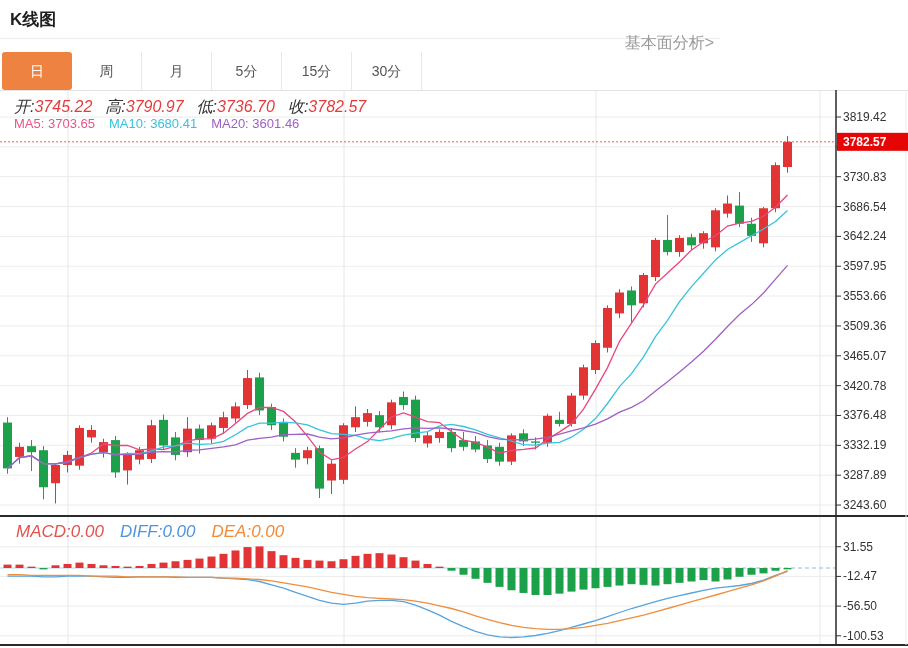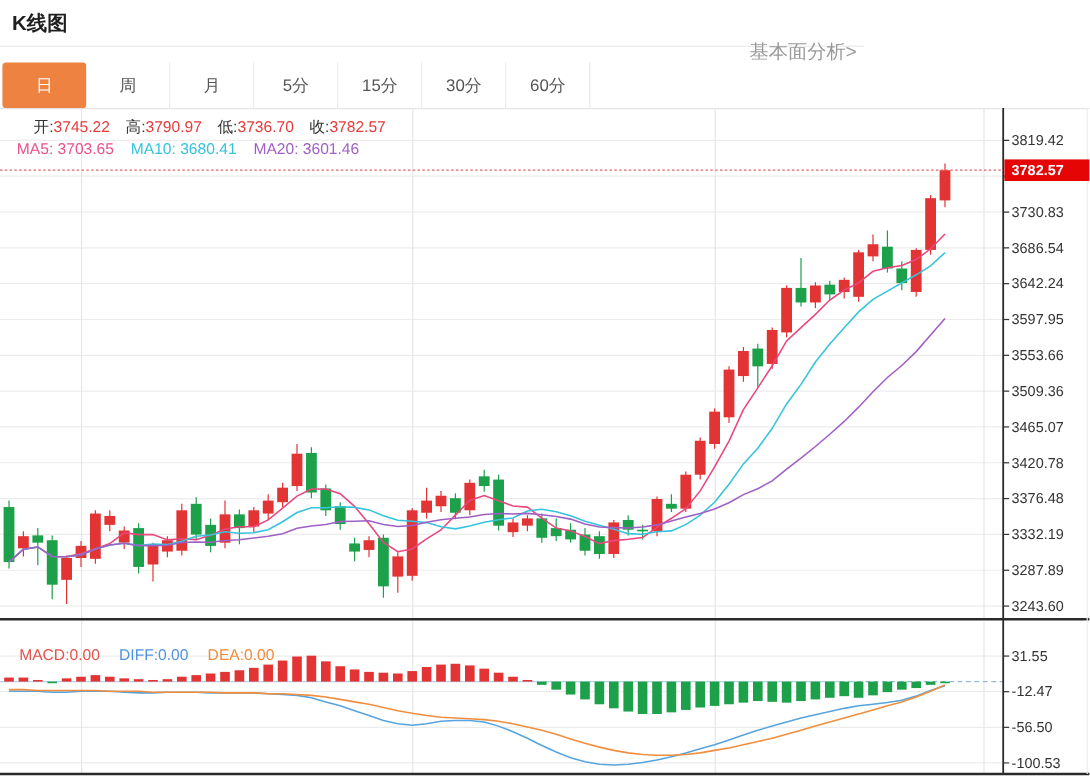--- a/index.html
+++ b/index.html
@@ -10,23 +10,23 @@
   .title{position:absolute;left:10px;top:8px;font-size:17px;font-weight:bold;color:#1f1f1f;}
   .fund-link{position:absolute;right:6px;top:11px;font-size:16px;color:#999;text-decoration:none;cursor:pointer;margin-top:22px;}
   
   .tabbar{position:absolute;left:0;top:52px;width:908px;height:38px;display:flex;border-bottom:1px solid #e3e3e3;background:#fff;}
   .tab{width:70px;height:38px;line-height:38px;text-align:center;font-size:14px;color:#555;
        border-right:1px solid #e8e8e8;cursor:pointer;box-sizing:border-box;background:#fff;}
   .tab.active{background:#ee8240;color:#fff;border-radius:3px;border-right:none;margin-left:2px;}
   
   #chart-svg{position:absolute;left:0;top:90px;}
   
-  .ohlc-row{position:absolute;left:28px;top:97px;font-size:13px;white-space:nowrap;}
+  .ohlc-row{position:absolute;left:14px;top:97px;font-size:16px;white-space:nowrap;font-style:italic;}
   .ma-row{position:absolute;left:14px;top:116px;font-size:13px;white-space:nowrap;}
-  .macd-row{position:absolute;left:16px;top:538px;font-size:13px;white-space:nowrap;}
+  .macd-row{position:absolute;left:16px;top:522px;font-size:17px;white-space:nowrap;font-style:italic;}
   .ohlc-row .lab{color:#333;}
   .ohlc-row .val{color:#e43c3c;margin-right:13px;}
   .ma5{color:#ec528a;margin-right:14px;}
   .ma10{color:#36c3dd;margin-right:14px;}
   .ma20{color:#a05fc5;margin-top:47px;}
   .macd-t{color:#e3524c;margin-right:16px;}
   .diff-t{color:#4f94e0;margin-right:16px;}
   .dea-t{color:#ef8b3a;}
 </style>
 </head>
@@ -37,21 +37,20 @@
   <a class="fund-link">基本面分析&gt;</a>
 </div>
 
 <div class="tabbar">
   <div class="tab active">日</div>
   <div class="tab">周</div>
   <div class="tab">月</div>
   <div class="tab">5分</div>
   <div class="tab">15分</div>
   <div class="tab">30分</div>
-  <div class="tab">60分</div>
 </div>
 
 <svg id="chart-svg" width="908" height="558" viewBox="0 90 908 558">
     <g>
       <line x1="0" y1="117" x2="836" y2="117" stroke="#ececec" stroke-width="1"></line>
       <line x1="0" y1="146.8470247321248" x2="836" y2="146.8470247321248" stroke="#ececec" stroke-width="1"></line>
       <line x1="0" y1="176.7007884628345" x2="836" y2="176.7007884628345" stroke="#ececec" stroke-width="1"></line>
       <line x1="0" y1="206.5478131949593" x2="836" y2="206.5478131949593" stroke="#ececec" stroke-width="1"></line>
       <line x1="0" y1="236.40157692566905" x2="836" y2="236.40157692566905" stroke="#ececec" stroke-width="1"></line>
       <line x1="0" y1="266.2486016577938" x2="836" y2="266.2486016577938" stroke="#ececec" stroke-width="1"></line>

